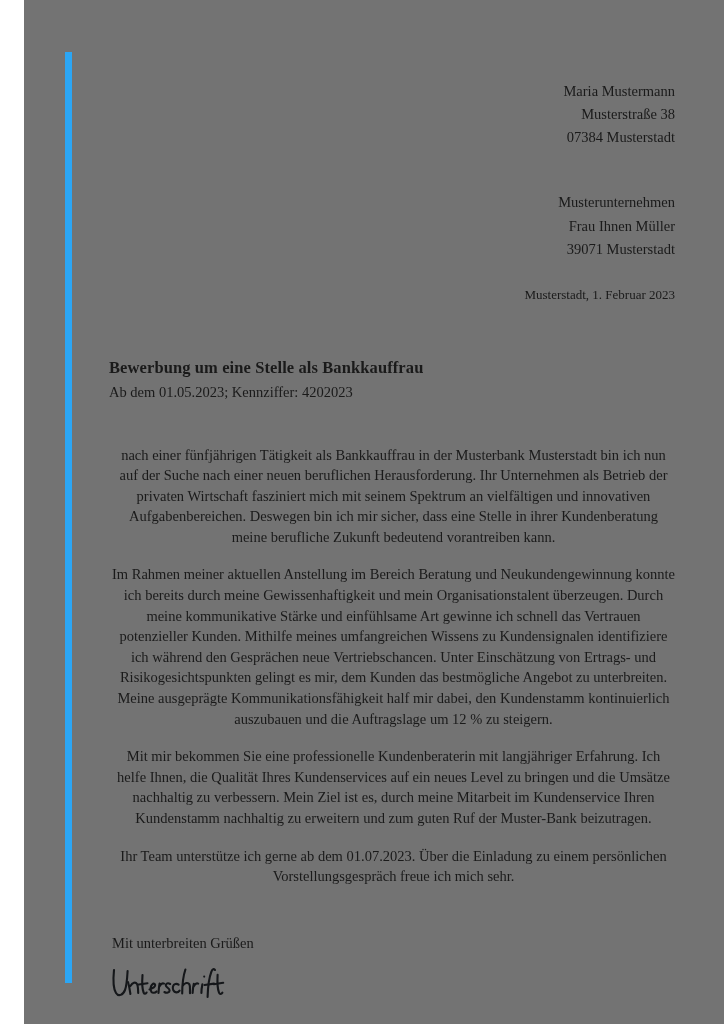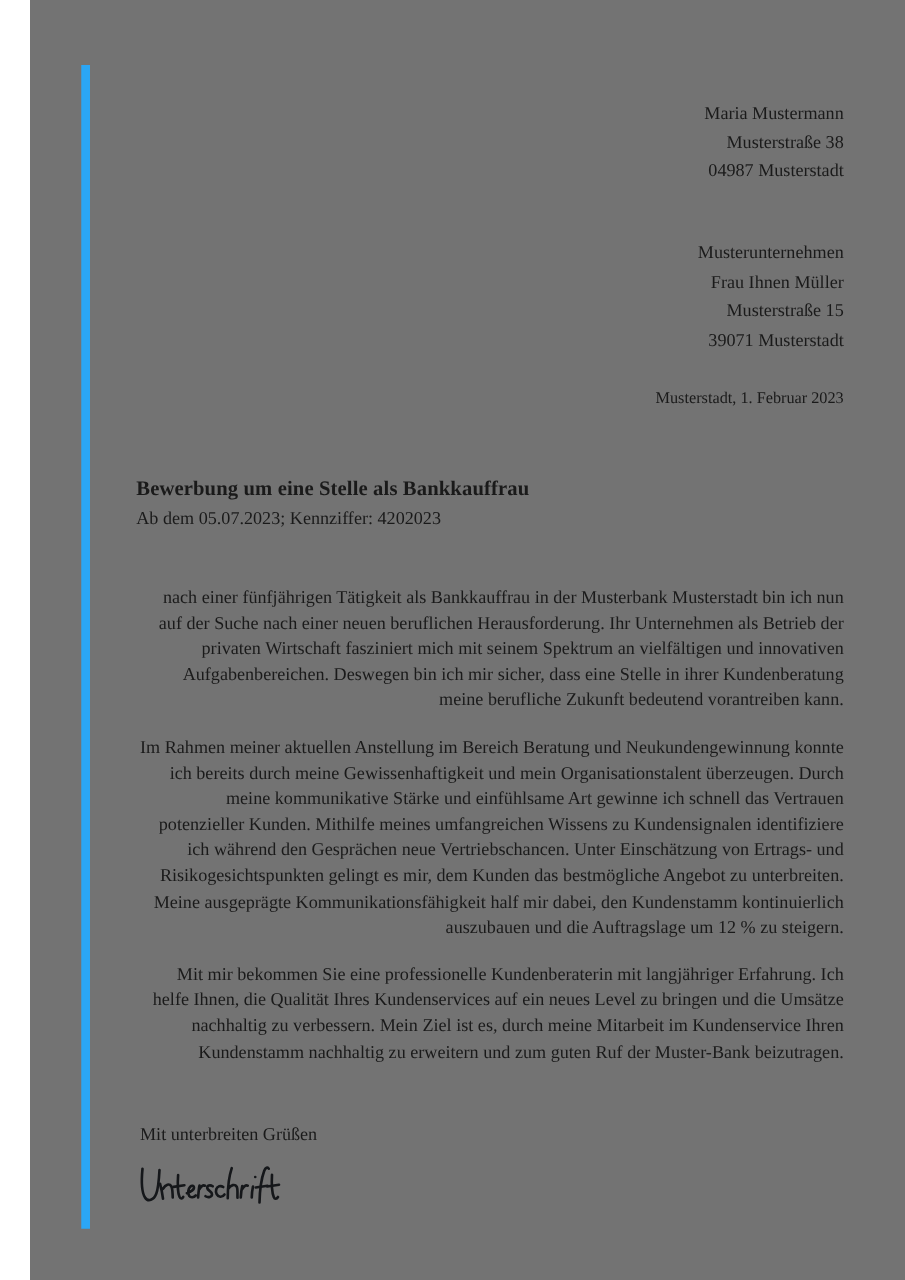--- a/index.html
+++ b/index.html
@@ -79,21 +79,21 @@
     padding-left: 3px;
   }
   .salutation {
     font-size: 14.5px;
     line-height: 21px;
   }
   .para {
     font-size: 14.5px;
     line-height: 20.6px;
     margin-top: 17px;
-    text-align: right;
+    text-align: center;
   }
 
   
   .closing {
     margin-top: 46px;
     padding-left: 3px;
     font-size: 14.5px;
     line-height: 21px;
   }
   .signature-img {
@@ -107,41 +107,41 @@
 
 <div class="page">
 
   <div class="accent-bar"></div>
 
   <div class="content">
 
     <div class="sender">
       <div>Maria Mustermann</div>
       <div>Musterstraße 38</div>
-      <div>04987 Musterstadt</div>
+      <div>07384 Musterstadt</div>
     </div>
 
     <div class="recipient">
       <div>Musterunternehmen</div>
       <div>Frau Ihnen Müller</div>
-      <div>Musterstraße 15</div>
       <div>39071 Musterstadt</div>
     </div>
 
     <div class="date-line">Musterstadt, 1. Februar 2023</div>
 
     <div class="subject-block">
       <div class="subject-title">Bewerbung um eine Stelle als Bankkauffrau</div>
-      <div class="subject-sub">Ab dem 05.07.2023; Kennziffer: 4202023</div>
+      <div class="subject-sub">Ab dem 01.05.2023; Kennziffer: 4202023</div>
     </div>
 
     <div class="body-block">
       <p class="para">nach einer fünfjährigen Tätigkeit als Bankkauffrau in der Musterbank Musterstadt bin ich nun auf der Suche nach einer neuen beruflichen Herausforderung. Ihr Unternehmen als Betrieb der privaten Wirtschaft fasziniert mich mit seinem Spektrum an vielfältigen und innovativen Aufgabenbereichen. Deswegen bin ich mir sicher, dass eine Stelle in ihrer Kundenberatung meine berufliche Zukunft bedeutend vorantreiben kann.</p>
       <p class="para">Im Rahmen meiner aktuellen Anstellung im Bereich Beratung und Neukundengewinnung konnte ich bereits durch meine Gewissenhaftigkeit und mein Organisationstalent überzeugen. Durch meine kommunikative Stärke und einfühlsame Art gewinne ich schnell das Vertrauen potenzieller Kunden. Mithilfe meines umfangreichen Wissens zu Kundensignalen identifiziere ich während den Gesprächen neue Vertriebschancen. Unter Einschätzung von Ertrags- und Risikogesichtspunkten gelingt es mir, dem Kunden das bestmögliche Angebot zu unterbreiten. Meine ausgeprägte Kommunikationsfähigkeit half mir dabei, den Kundenstamm kontinuierlich auszubauen und die Auftragslage um 12 % zu steigern.</p>
       <p class="para">Mit mir bekommen Sie eine professionelle Kundenberaterin mit langjähriger Erfahrung. Ich helfe Ihnen, die Qualität Ihres Kundenservices auf ein neues Level zu bringen und die Umsätze nachhaltig zu verbessern. Mein Ziel ist es, durch meine Mitarbeit im Kundenservice Ihren Kundenstamm nachhaltig zu erweitern und zum guten Ruf der Muster-Bank beizutragen.</p>
+      <p class="para">Ihr Team unterstütze ich gerne ab dem 01.07.2023. Über die Einladung zu einem persönlichen Vorstellungsgespräch freue ich mich sehr.</p>
     </div>
 
     <div class="closing">Mit unterbreiten Grüßen</div>
 
     <svg class="signature-img" width="120" height="46" viewBox="0 0 120 46" fill="none" xmlns="http://www.w3.org/2000/svg" role="img" aria-label="Unterschrift">
       <g stroke="#15171a" stroke-width="2.1" stroke-linecap="round" stroke-linejoin="round" fill="none">
 
         <path d="M4 8 C3 18, 3.5 27, 6 31 C8.5 35, 13 33, 15 28 C16.6 24, 17.2 16, 17.6 9"></path>
 
         <path d="M18 20 C19.5 25, 20 29, 20.4 32 M20.4 24 C22.5 20.5, 25.5 19.5, 27 22 C28.2 24, 28 28, 28.2 31"></path>

